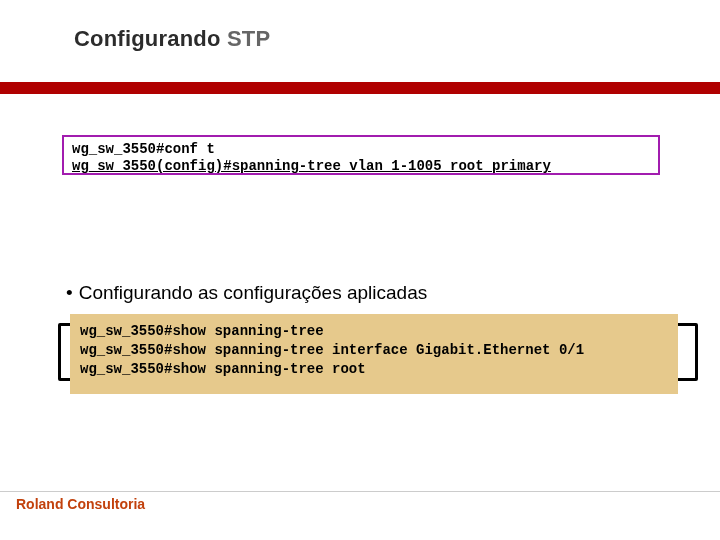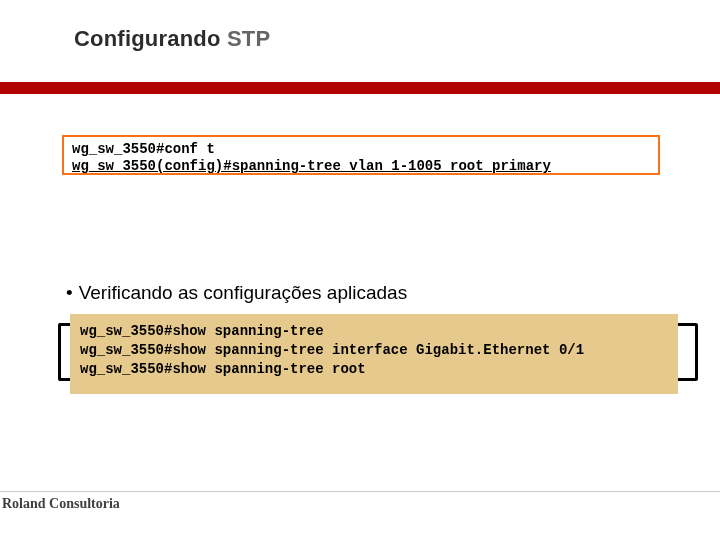--- a/index.html
+++ b/index.html
@@ -33,21 +33,21 @@
     position: absolute;
     top: 82px;
     left: 0;
     right: 0;
     height: 12px;
     background: #b00000;
   }
   .code-box {
     position: absolute;
     box-sizing: border-box;
-    border: 2px solid #f97316;
+    border: 2px solid #a21caf;
     background: #fff;
     font-family: "Courier New", Courier, monospace;
     font-size: 14px;
     font-weight: bold;
     line-height: 17px;
     padding: 4px 8px;
     white-space: pre;
   }
   .code-box.primary {
     top: 135px;
@@ -87,26 +87,25 @@
     font-family: "Courier New", Courier, monospace;
     font-size: 14px;
     font-weight: bold;
     line-height: 19px;
     padding: 8px 10px;
     white-space: pre;
     color: #000;
   }
   .footer {
     position: absolute;
-    left: 2px;
+    left: 16px;
     bottom: 28px;
     font-size: 14px;
     font-weight: 600;
-    color: #404040;
-    font-family: Liberation Serif, serif;
+    color: #c2410c;
   }
   .footer-rule {
     position: absolute;
     left: 0;
     right: 0;
     bottom: 48px;
     height: 1px;
     background: #ccc;
   }
 </style>
@@ -118,21 +117,21 @@
   <div class="title">
     <span>Configurando </span><span class="g">STP</span>
   </div>
 
   <div class="divider"></div>
 
   <div class="code-box primary"><span>wg_sw_3550#conf t</span>
 <span class="underline">wg_sw_3550(config)#spanning-tree vlan 1-1005 root primary</span></div>
 
   <div class="bullet-line">
-    <span class="dot">•</span><span>Verificando as configurações aplicadas</span>
+    <span class="dot">•</span><span>Configurando as configurações aplicadas</span>
   </div>
 
   <div class="bracket-box"></div>
 
   <div class="show-box"><span>wg_sw_3550#show spanning-tree</span>
 <span>wg_sw_3550#show spanning-tree interface Gigabit.Ethernet 0/1</span>
 <span>wg_sw_3550#show spanning-tree root</span></div>
 
   <div class="footer-rule"></div>
   <div class="footer">Roland Consultoria</div>

